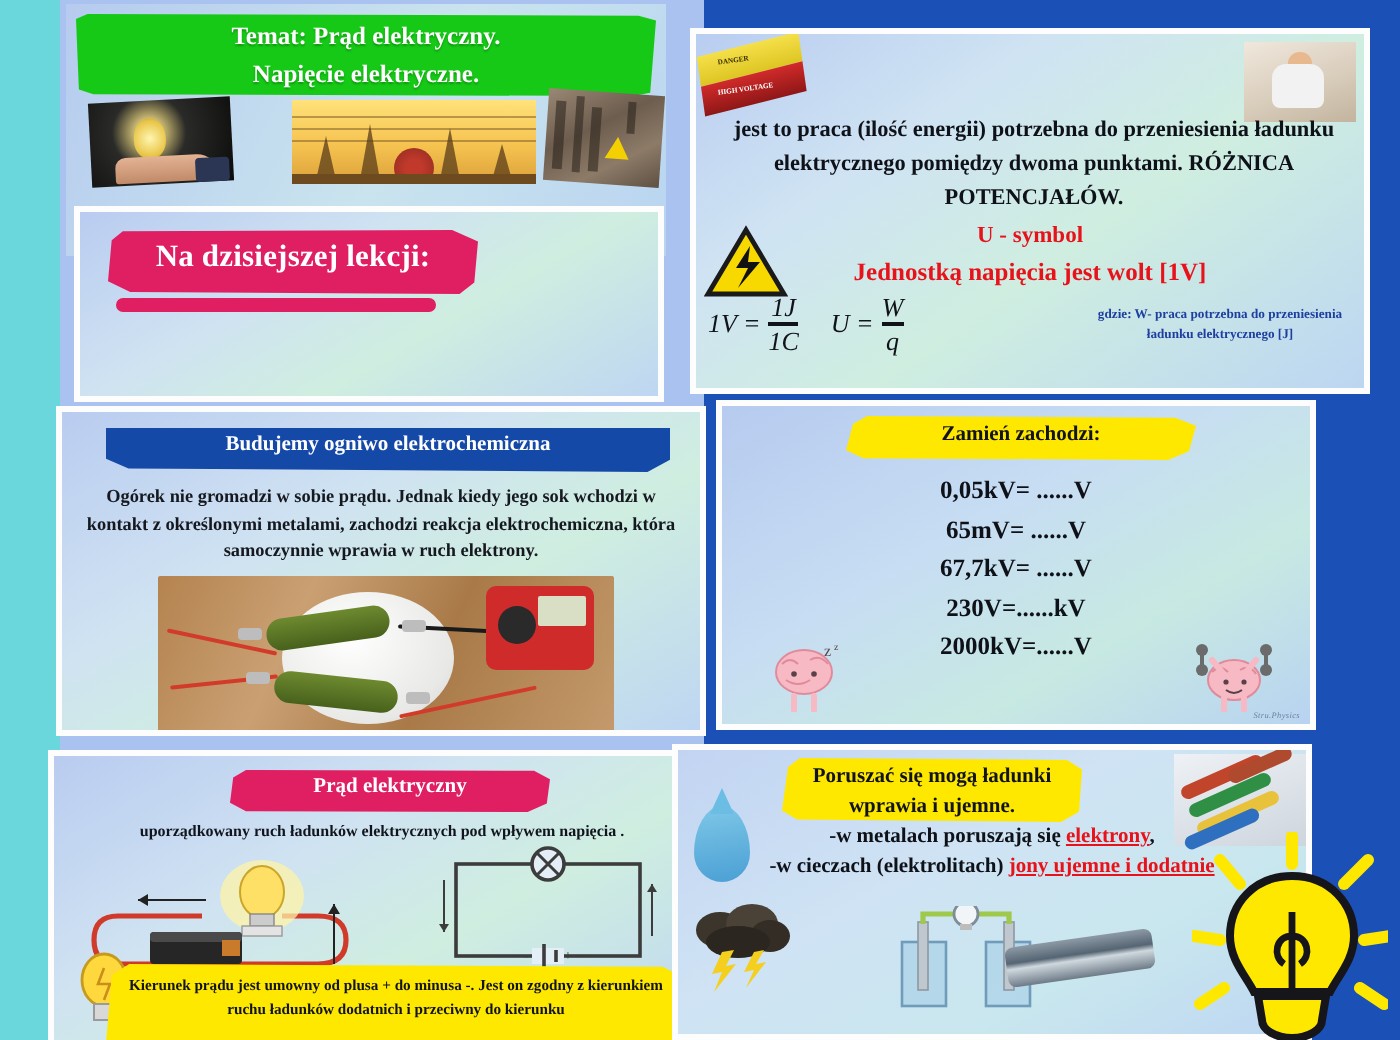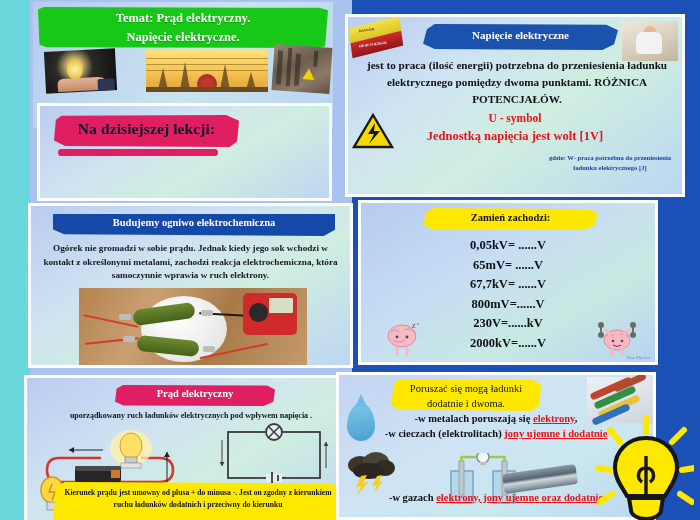--- a/index.html
+++ b/index.html
@@ -83,21 +83,21 @@
 
   
   #lesson-card { left:37px; top:103px; width:295px; height:98px; }
   .pink-banner {
     position:absolute; left:14px; top:9px; width:185px; height:32px;
     background:#e01e62;
     clip-path: polygon(1% 16%, 4% 2%, 93% 0%, 100% 18%, 99% 82%, 95% 100%, 6% 97%, 0% 80%);
   }
   .pink-banner .bt {
     position:absolute; left:0; right:0; top:5px; text-align:center;
-    color:#0f172a; font-weight:bold; font-size:15.5px; letter-spacing:.1px;
+    color:#ffffff; font-weight:bold; font-size:15.5px; letter-spacing:.1px;
   }
   .pink-tail { position:absolute; left:18px; top:43px; width:160px; height:7px;
     background:#e01e62; border-radius:4px; }
   .bullets { position:absolute; left:24px; top:56px; right:10px;
     color:#1d3fa0; font-weight:bold; font-size:10.5px; line-height:15px; }
   .bullets li { list-style:none; position:relative; padding-left:11px; }
   .bullets li::before { content:"•"; position:absolute; left:0; top:-1px; font-size:12px; }
 
   
   #cell-card { left:28px; top:203px; width:325px; height:165px; }
@@ -199,21 +199,21 @@
   .wm { position:absolute; right:5px; bottom:2px; font-size:4.2px; color:#6b7f9c;
     font-style:italic; letter-spacing:.2px; }
 
   
   #carriers-card { left:336px; top:372px; width:320px; height:148px;
     background:linear-gradient(150deg,#c2d4f2 0%,#cfe3f4 40%,#c9e7ee 70%,#bdd7f2 100%); }
   .yellow-pill2 { position:absolute; left:52px; top:4px; width:150px; height:32px;
     background:#ffe800;
     clip-path: polygon(2% 14%, 6% 0%, 95% 3%, 100% 18%, 99% 84%, 93% 100%, 5% 96%, 0% 82%); }
   .yellow-pill2 .bt { position:absolute; left:0; right:0; top:3px; text-align:center;
-    color:#11141c; font-weight:normal; font-size:10.5px; line-height:14.5px; }
+    color:#11141c; font-weight:bold; font-size:10.5px; line-height:14.5px; }
   .carrier-line { position:absolute; color:#0e1118; font-weight:bold; font-size:10.5px; }
   .red-u { color:#e8121b; text-decoration:underline; }
   #c-line1 { left:0; right:0; top:38px; text-align:center; }
   #c-line2 { left:0; right:0; top:53px; text-align:center; }
   #c-line3 { left:0; right:0; bottom:14px; text-align:center; }
   #drop { position:absolute; left:8px; top:28px; width:28px; height:38px;
     background:linear-gradient(170deg,#7fc8e8,#4a9fd4);
     border-radius:50% 50% 50% 50% / 62% 62% 38% 38%;
     transform:rotate(0deg); }
   #drop::before { content:""; position:absolute; left:50%; top:-9px; margin-left:-6px;
@@ -364,46 +364,57 @@
         <div class="s2"></div>
       <div class="t" style="left:10px;top:8px;color:#3a2f00">DANGER</div>
       <div class="t" style="left:8px;top:23px">HIGH VOLTAGE</div>
     </div>
 
     <div id="photo-outlet">
       <div class="head"></div>
       <div class="kid"></div>
     </div>
 
-    <div class="navy-pill">
-      <div class="bt">Napięcie elektryczne</div>
-    </div>
 
     <div class="volt-def">jest to praca (ilość energii) potrzebna do przeniesienia ładunku elektrycznego pomiędzy dwoma punktami. RÓŻNICA POTENCJAŁÓW.</div>
     <div class="volt-red" id="volt-symbol">U - symbol</div>
     <div class="volt-red" id="volt-unit">Jednostką napięcia jest wolt [1V]</div>
 
     <svg id="warn-tri" viewBox="0 0 42 38">
       <path d="M21 3 L40 35 L2 35 Z" fill="#f7d900" stroke="#1a1a1a" stroke-width="2.4"></path>
       <path d="M23 11 l-7 11 l6 0 l-5 10 l11 -13 l-6 0 z" fill="#111"></path>
     </svg>
 
+    <div class="formulas">
+      <span style="display:inline-block; font-style:italic; font-size:13px; vertical-align:middle;">1V =</span>
+      <span class="frac">
+        <span class="num">1J</span>
+        <span class="bar"></span>
+        <span class="den">1C</span>
+      </span>
+      <span style="display:inline-block; width:8px"></span>
+      <span style="display:inline-block; font-style:italic; font-size:13px; vertical-align:middle;">U =</span>
+      <span class="frac">
+        <span class="num">W</span>
+        <span class="bar"></span>
+        <span class="den">q</span>
+      </span>
+    </div>
 
     <div class="gdzie">gdzie: W- praca potrzebna do przeniesienia ładunku elektrycznego [J]</div>
   </div>
 
   <div class="card" id="units-card">
     <div class="yellow-pill">
       <div class="bt">Zamień zachodzi:</div>
     </div>
     <div class="unit-list">
       <div>0,05kV= ......V</div>
       <div>65mV= ......V</div>
       <div>67,7kV= ......V</div>
-      <div>800mV=......V</div>
       <div>230V=......kV</div>
       <div>2000kV=......V</div>
     </div>
 
     <svg class="brain" id="brain-sleep" viewBox="0 0 40 36">
       <ellipse cx="19" cy="16" rx="14" ry="11" fill="#f7b9c4" stroke="#e08b9b" stroke-width="1"></ellipse>
       <path d="M8 12 q4 -4 8 0 M22 10 q5 -3 9 2 M10 20 q6 4 12 0" fill="none" stroke="#e08b9b" stroke-width="1"></path>
       <circle cx="14" cy="17" r="1.4" fill="#5a4048"></circle>
       <circle cx="24" cy="17" r="1.4" fill="#5a4048"></circle>
       <path d="M14 28 l0 7 M24 28 l0 7" stroke="#f7b9c4" stroke-width="3" stroke-linecap="round"></path>
@@ -426,21 +437,21 @@
       <path d="M15 29 l0 6 M25 29 l0 6" stroke="#f7b9c4" stroke-width="3" stroke-linecap="round"></path>
     </svg>
 
     <div class="wm">Stru.Physics</div>
   </div>
 
   <div class="card" id="carriers-card">
     <div class="yellow-pill2">
       <div class="bt">
         <div>Poruszać się mogą ładunki</div>
-        <div>dodatnie i dwoma.</div>
+        <div>wprawia i ujemne.</div>
       </div>
     </div>
 
     <div id="drop"></div>
 
     <svg id="storm" viewBox="0 0 52 48">
       <ellipse cx="15" cy="16" rx="12" ry="9" fill="#3c352c"></ellipse>
       <ellipse cx="31" cy="13" rx="13" ry="10" fill="#4a4236"></ellipse>
       <ellipse cx="40" cy="19" rx="10" ry="8" fill="#332d25"></ellipse>
       <ellipse cx="24" cy="22" rx="16" ry="8" fill="#2b2620"></ellipse>
@@ -466,23 +477,20 @@
       <div class="cb" style="left:10px; top:26px; width:44px; background:#e8c23a"></div>
       <div class="cb" style="left:4px;  top:34px; width:40px; background:#2f6fc0"></div>
       <div class="cb" style="left:26px; top:2px;  width:34px; background:#b04a2e"></div>
     </div>
 
     <div class="carrier-line" id="c-line1">
       <span>-w metalach poruszają się </span><span class="red-u">elektrony</span><span>,</span>
     </div>
     <div class="carrier-line" id="c-line2">
       <span>-w cieczach (elektrolitach) </span><span class="red-u">jony ujemne i dodatnie</span>
-    </div>
-    <div class="carrier-line" id="c-line3">
-      <span>-w gazach </span><span class="red-u">elektrony, jony ujemne oraz dodatnie</span>
     </div>
   </div>
 
   <svg id="big-bulb" viewBox="0 0 98 110">
     <g stroke="#ffe800" stroke-width="6" stroke-linecap="round">
       <path d="M50 16 L50 2"></path>
       <path d="M24 26 L14 14"></path>
       <path d="M76 26 L88 14"></path>
       <path d="M14 54 L1 52"></path>
       <path d="M86 54 L99 52"></path>

